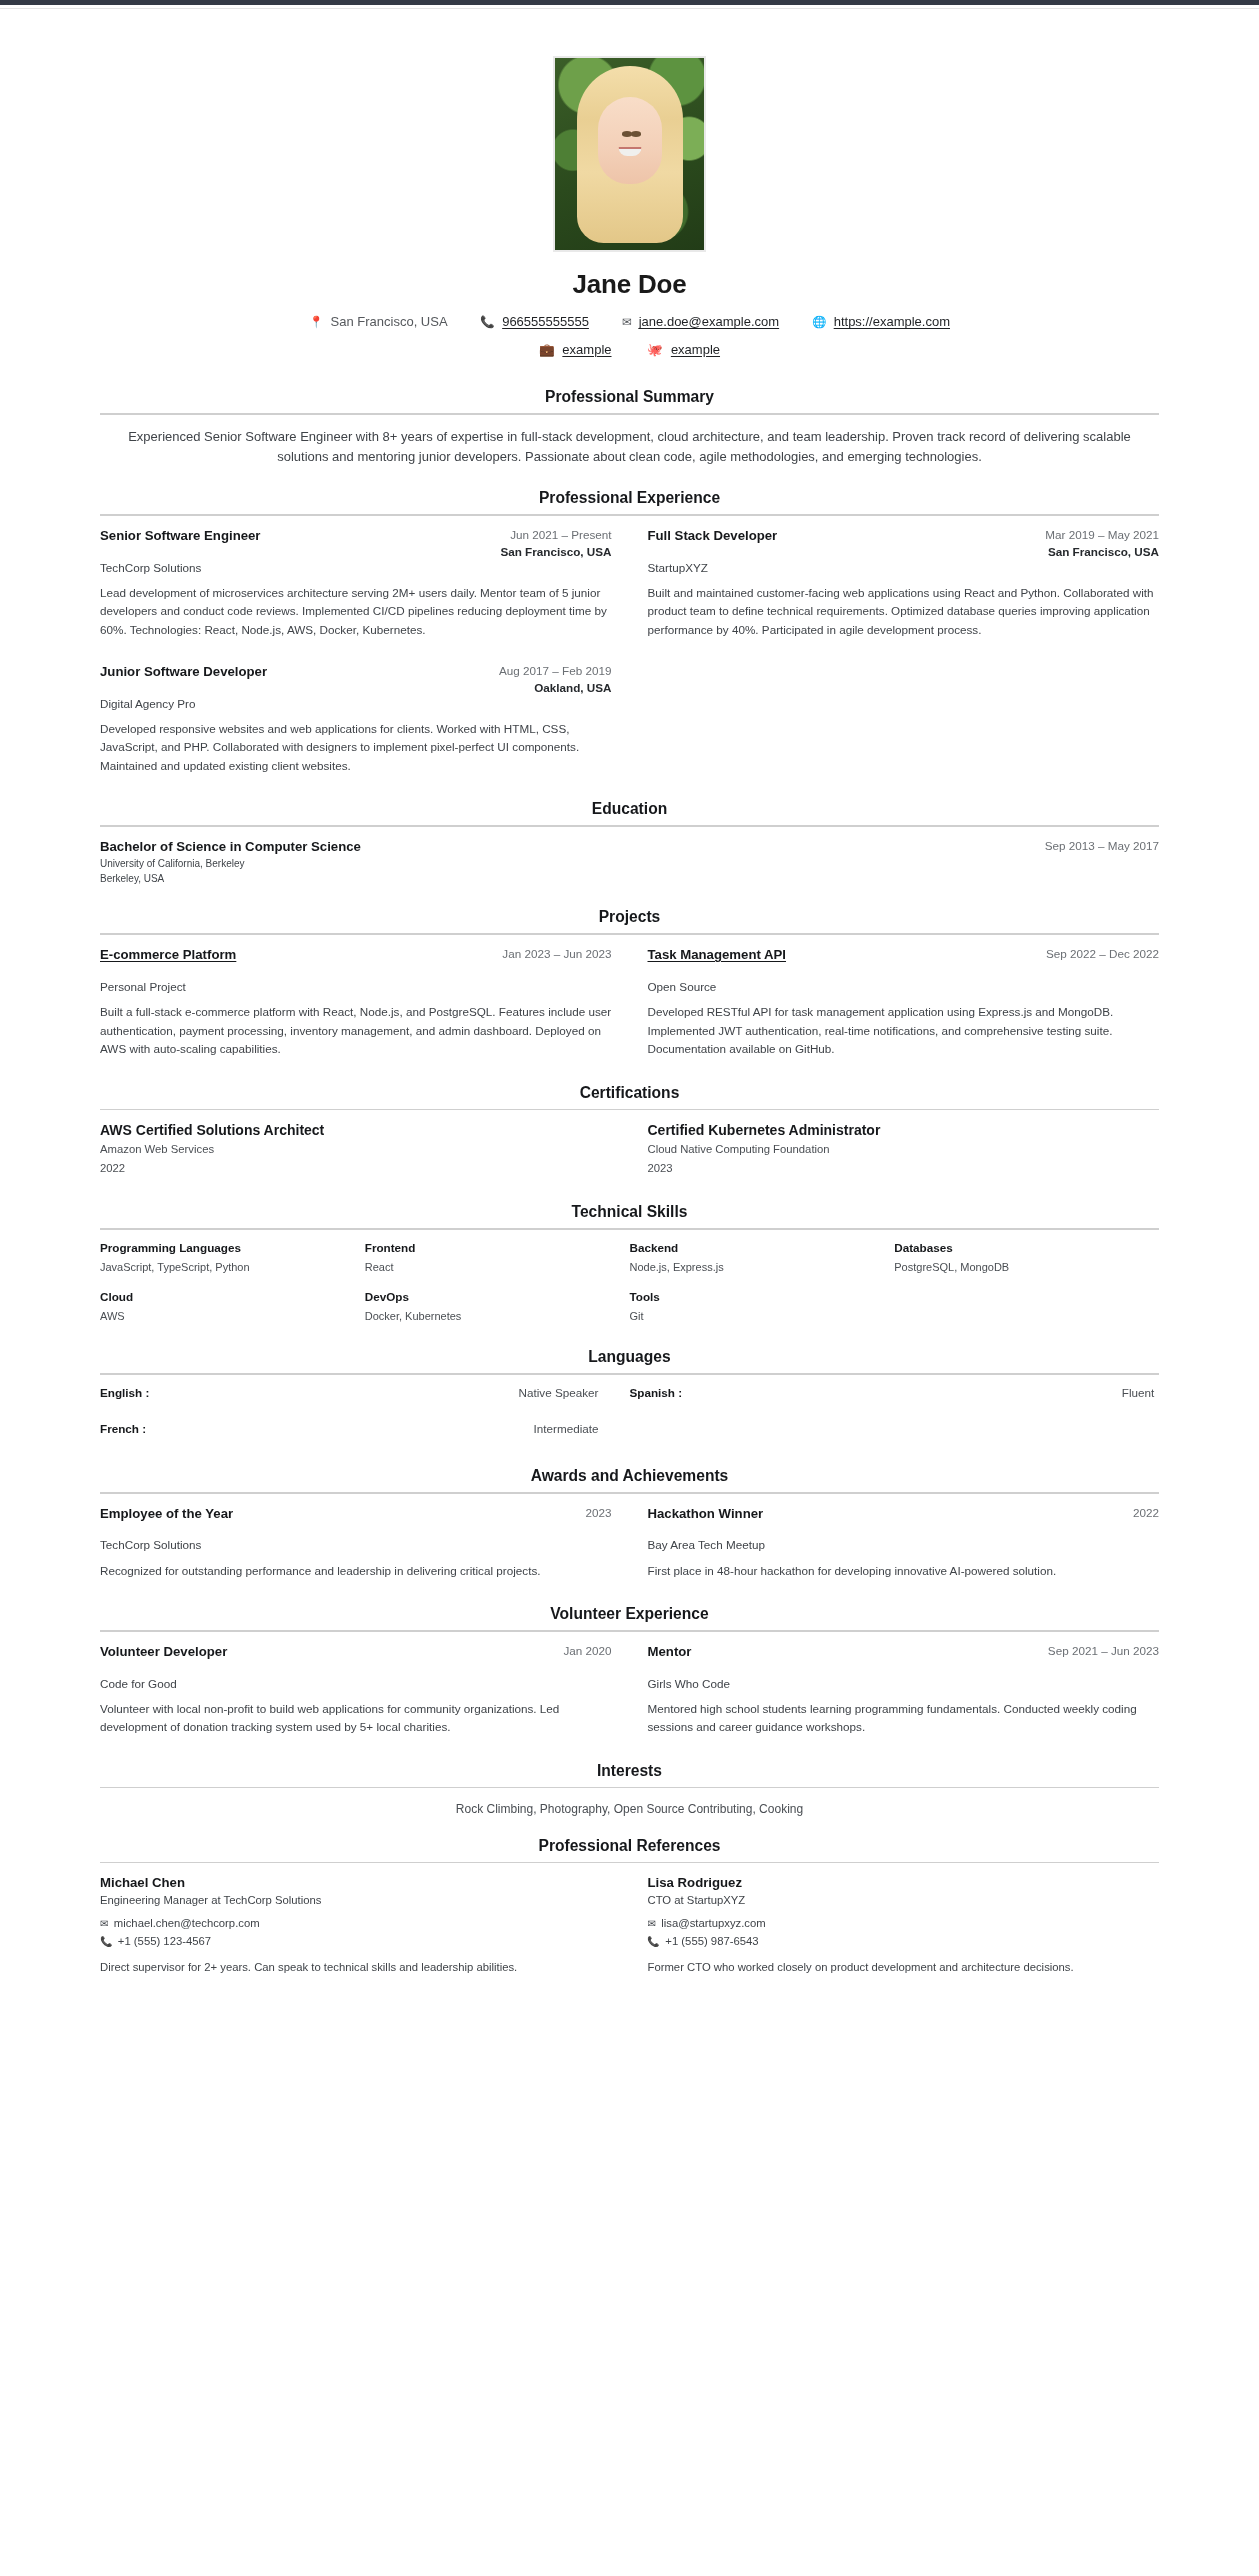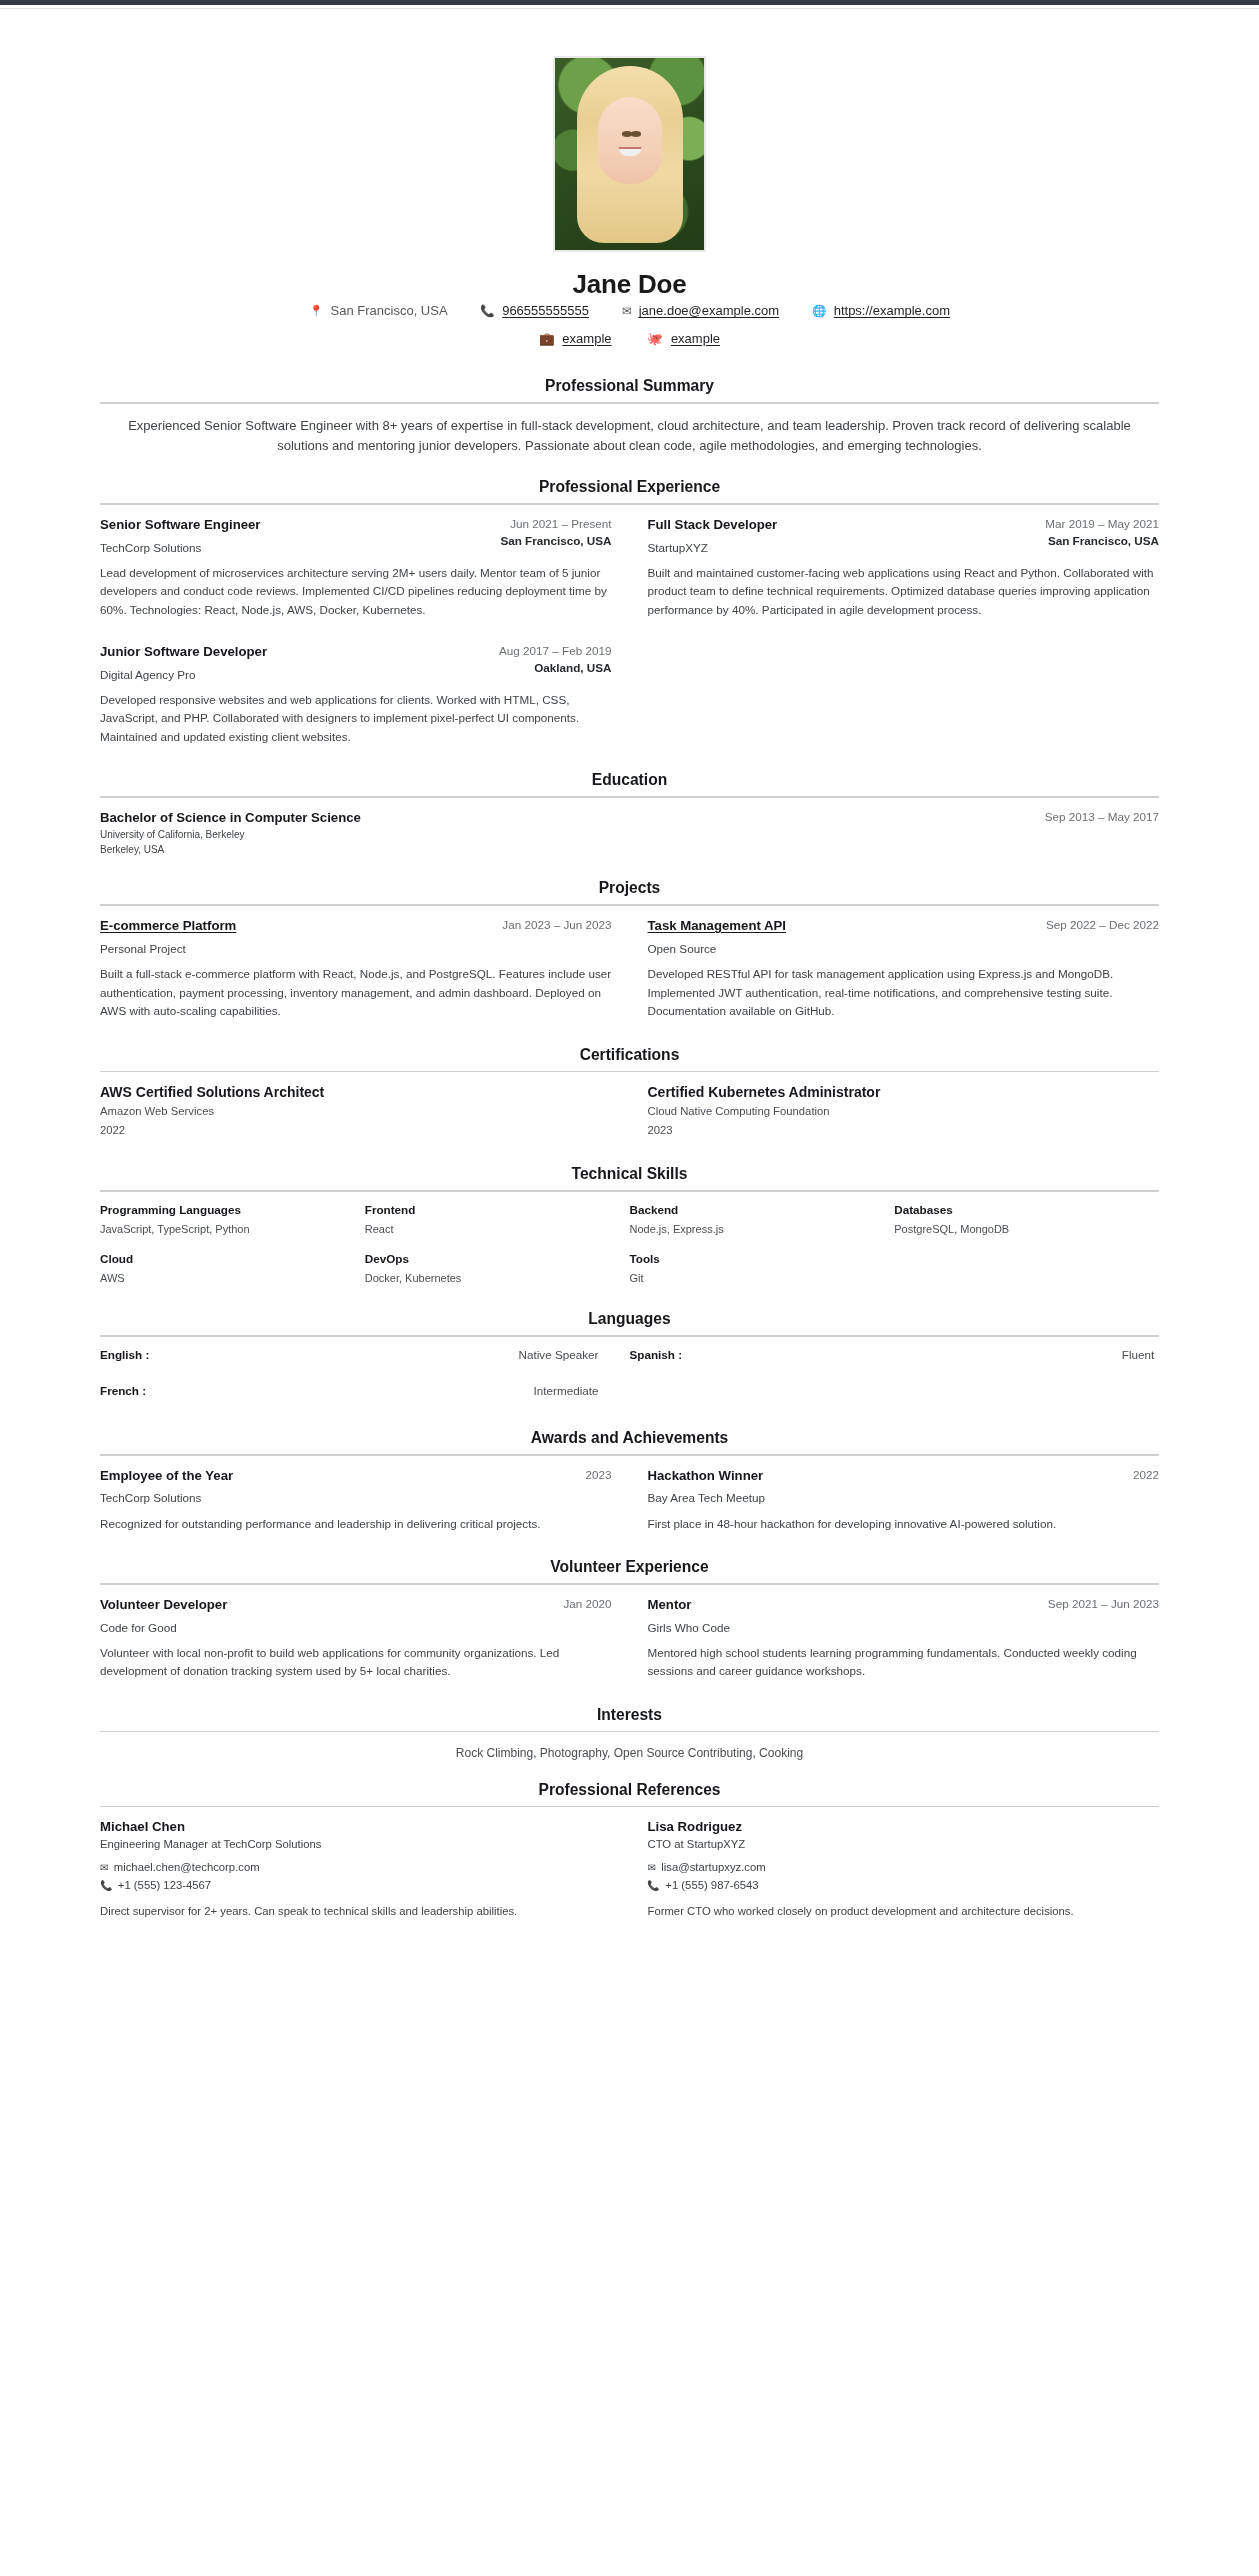--- a/index.html
+++ b/index.html
@@ -58,21 +58,21 @@
     position: absolute; left: 50%; transform: translateX(-50%);
     top: 58%; width: 23px; height: 9.3px;
     background: #f0f0ee; border-radius: 0 0 11.7px 11.7px;
     border-top: 2.3px solid #c4776f;
   }
 
   .name {
     text-align: center;
     font-size: 26px; font-weight: bold; color: #1a1a1a;
     letter-spacing: -0.2px;
-    margin-bottom: 3px;
+    margin-bottom: 14px;
   }
   .contact-row {
     display: flex; justify-content: center; align-items: center;
     gap: 33px; flex-wrap: wrap;
     font-size: 13px; color: #55585c;
     margin-bottom: 12.5px;
   }
   .contact-item { display: flex; align-items: center; gap: 7px; white-space: nowrap; }
   .contact-item .ico { font-size: 11.7px; line-height: 1; display: inline-block; }
   .contact-item a, .contact-item .linktext {
@@ -102,21 +102,21 @@
 
   .two-col { display: flex; gap: 36px; }
   .col { flex: 1 1 0; min-width: 0; }
 
   .entry { margin-bottom: 15.6px; }
   .entry-head { display: flex; justify-content: space-between; align-items: flex-start; gap: 11px; }
   .entry-left { min-width: 0; }
   .entry-right { text-align: right; white-space: nowrap; }
   .entry-title { font-size: 13.2px; font-weight: bold; color: #16181b; line-height: 1.35; }
   .entry-title.link { text-decoration: underline; text-underline-offset: 2.3px; }
-  .entry-sub { font-size: 11.7px; color: #3f4348; line-height: 1.5; margin-top: 5px; }
+  .entry-sub { font-size: 11.7px; color: #3f4348; line-height: 1.5; margin-top: 14px; }
   .entry-date { font-size: 11.7px; color: #6b6f74; line-height: 1.45; }
   .entry-loc { font-size: 11.7px; color: #26292d; line-height: 1.45; font-weight: bold; }
   .entry-desc { font-size: 11.7px; color: #3f4348; line-height: 1.58; margin-top: 7.8px; }
 
   .edu-entry .entry-title { font-size: 13.2px; }
   .edu-line { font-size: 10px; color: #3f4348; line-height: 1.55; }
 
   .cert-entry .entry-title { font-size: 14px; }
   .cert-line { font-size: 11.3px; color: #4a4e53; line-height: 1.7; }
 

